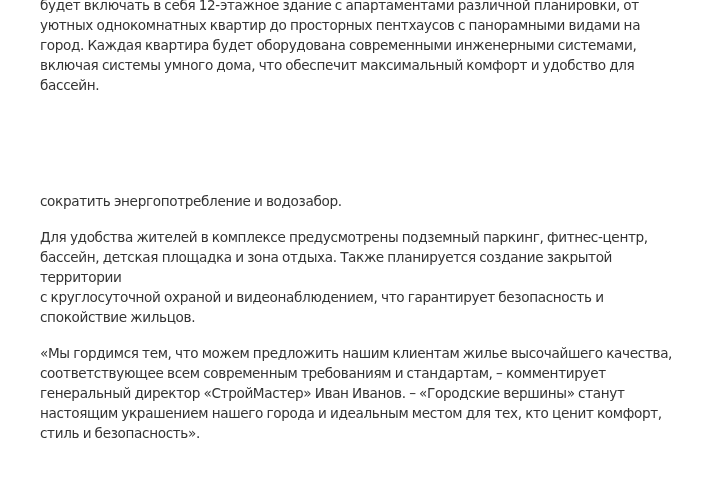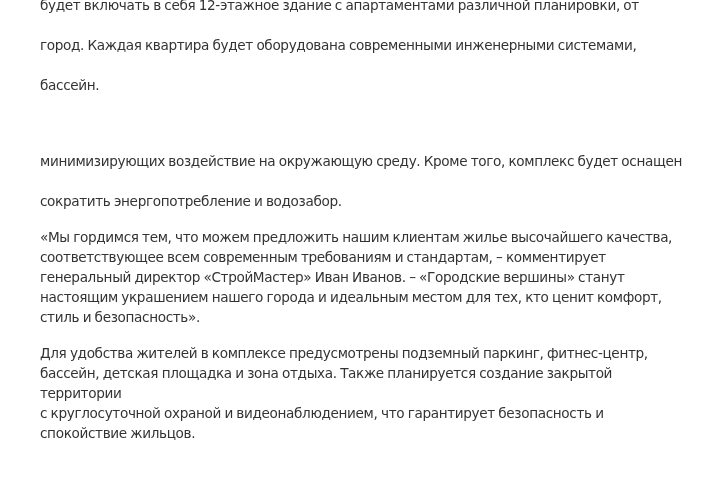--- a/index.html
+++ b/index.html
@@ -28,38 +28,38 @@
     .article p {
       margin: 0 0 16px 0;
     }
   </style>
 </head>
 <body>
 
 <div class="article">
   <p>
     <span>будет включать в себя 12-этажное здание с апартаментами различной планировки, от</span><br>
-    <br>
+    <span>уютных однокомнатных квартир до просторных пентхаусов с панорамными видами на</span><br>
     <span>город. Каждая квартира будет оборудована современными инженерными системами,</span><br>
-    <br>
+    <span>включая системы умного дома, что обеспечит максимальный комфорт и удобство для</span><br>
     <span>бассейн.</span>
   </p>
   <p>
     <br>
     <br>
-    <span>минимизирующих воздействие на окружающую среду. Кроме того, комплекс будет оснащен</span><br>
+    <br>
     <br>
     <span>сократить энергопотребление и водозабор.</span>
+  </p>
+  <p>
+    <span>Для удобства жителей в комплексе предусмотрены подземный паркинг, фитнес-центр,</span><br>
+    <span>бассейн, детская площадка и зона отдыха. Также планируется создание закрытой территории</span><br>
+    <span>с круглосуточной охраной и видеонаблюдением, что гарантирует безопасность и</span><br>
+    <span>спокойствие жильцов.</span>
   </p>
   <p>
     <span>«Мы гордимся тем, что можем предложить нашим клиентам жилье высочайшего качества,</span><br>
     <span>соответствующее всем современным требованиям и стандартам, – комментирует</span><br>
     <span>генеральный директор «СтройМастер» Иван Иванов. – «Городские вершины» станут</span><br>
     <span>настоящим украшением нашего города и идеальным местом для тех, кто ценит комфорт,</span><br>
     <span>стиль и безопасность».</span>
   </p>
-  <p>
-    <span>Для удобства жителей в комплексе предусмотрены подземный паркинг, фитнес-центр,</span><br>
-    <span>бассейн, детская площадка и зона отдыха. Также планируется создание закрытой территории</span><br>
-    <span>с круглосуточной охраной и видеонаблюдением, что гарантирует безопасность и</span><br>
-    <span>спокойствие жильцов.</span>
-  </p>
 </div>
 
 </body></html>

